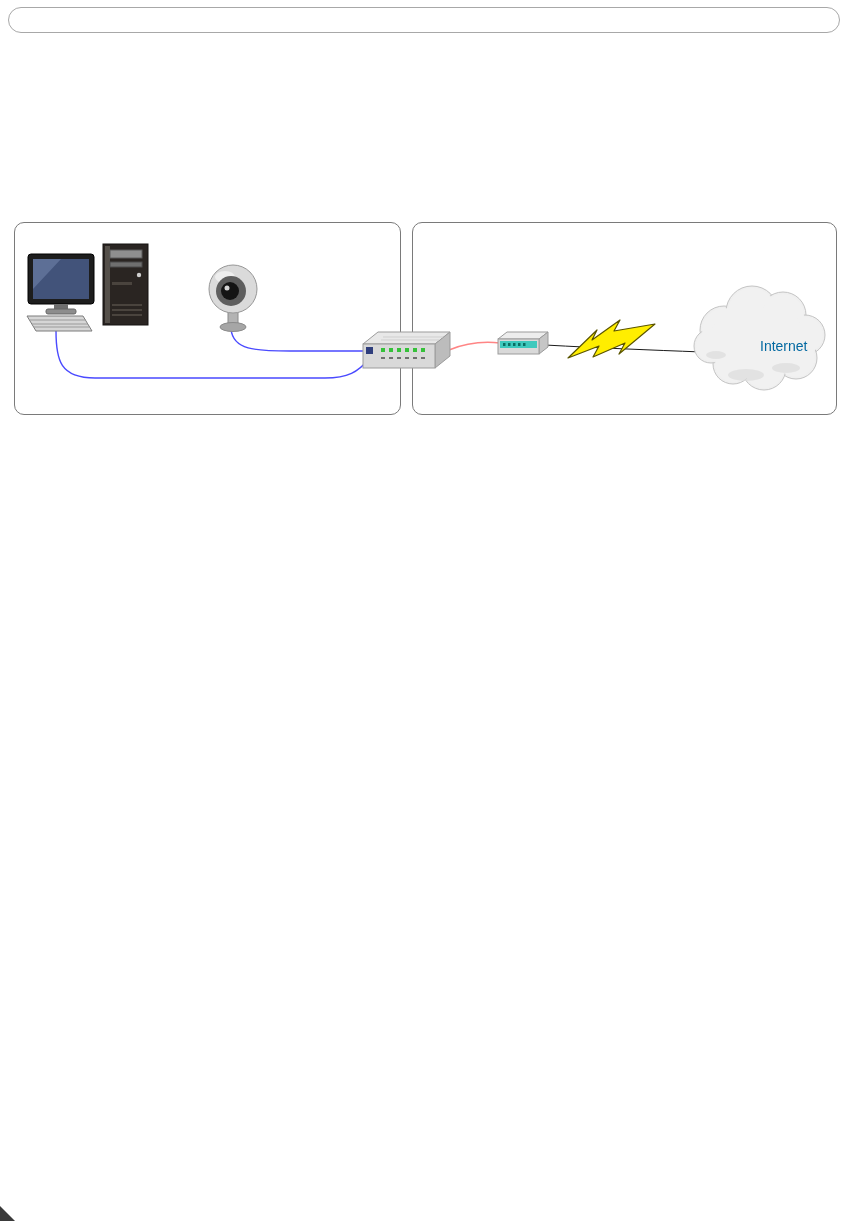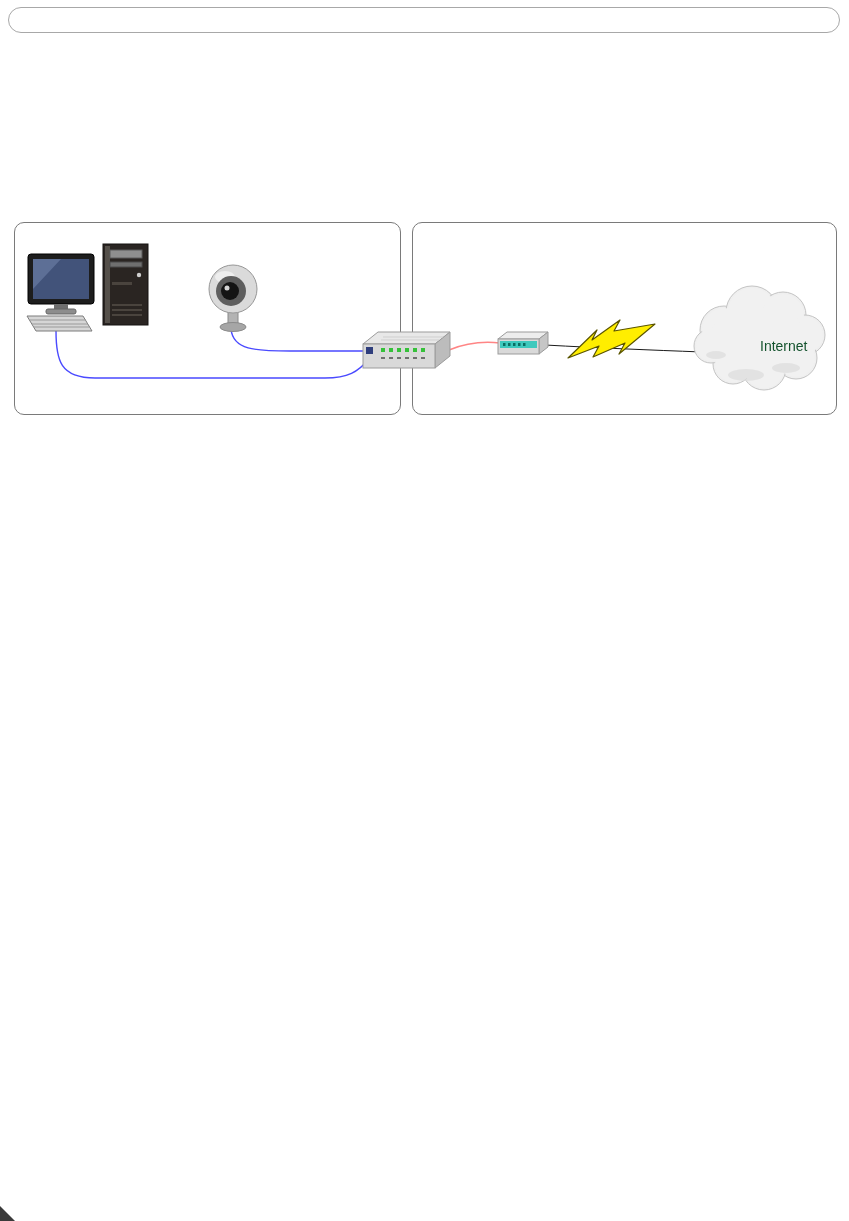--- a/index.html
+++ b/index.html
@@ -20,21 +20,21 @@
   .cables{position:absolute;left:0;top:0;z-index:2;pointer-events:none;}
   .dev{position:absolute;z-index:3;}
   .computer{left:26px;top:242px;}
   .camera{left:203px;top:263px;}
   .switch{left:359px;top:329px;}
   .modem{left:496px;top:330px;}
   .bolt{left:566px;top:318px;}
   .cloud{left:686px;top:280px;}
   .internet-label{
     position:absolute;left:760px;top:338px;z-index:4;
-    font-size:14px;color:#14532d;
+    font-size:14px;color:#0369a1;
   }
   .corner-mark{
     position:absolute;left:0;bottom:0;width:0;height:0;z-index:5;
     border-bottom:15px solid #3a3a3a;border-right:15px solid transparent;
   }
 </style>
 </head>
 <body>
 
 <div class="page">

